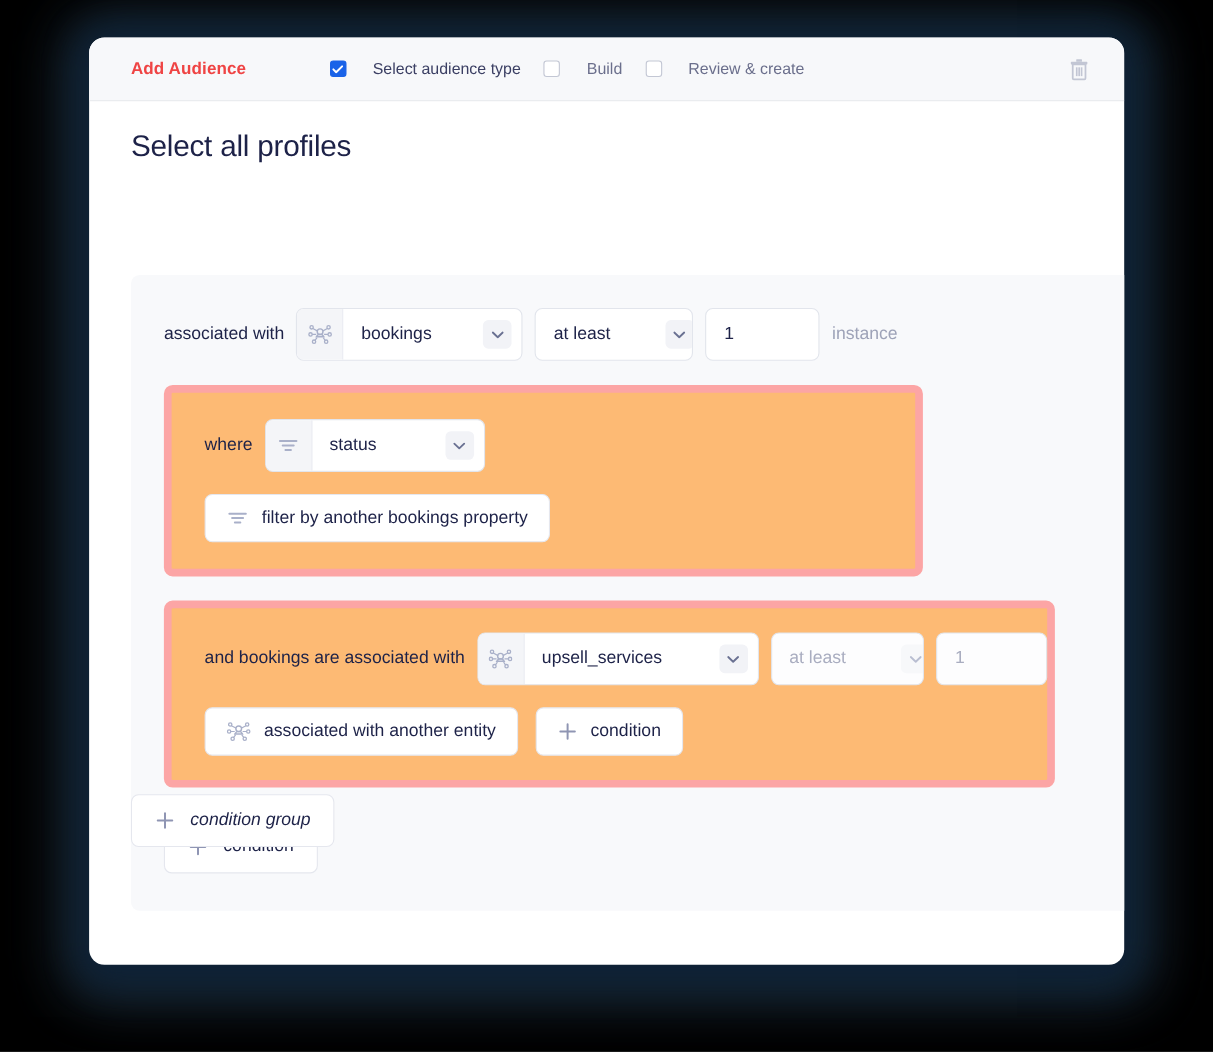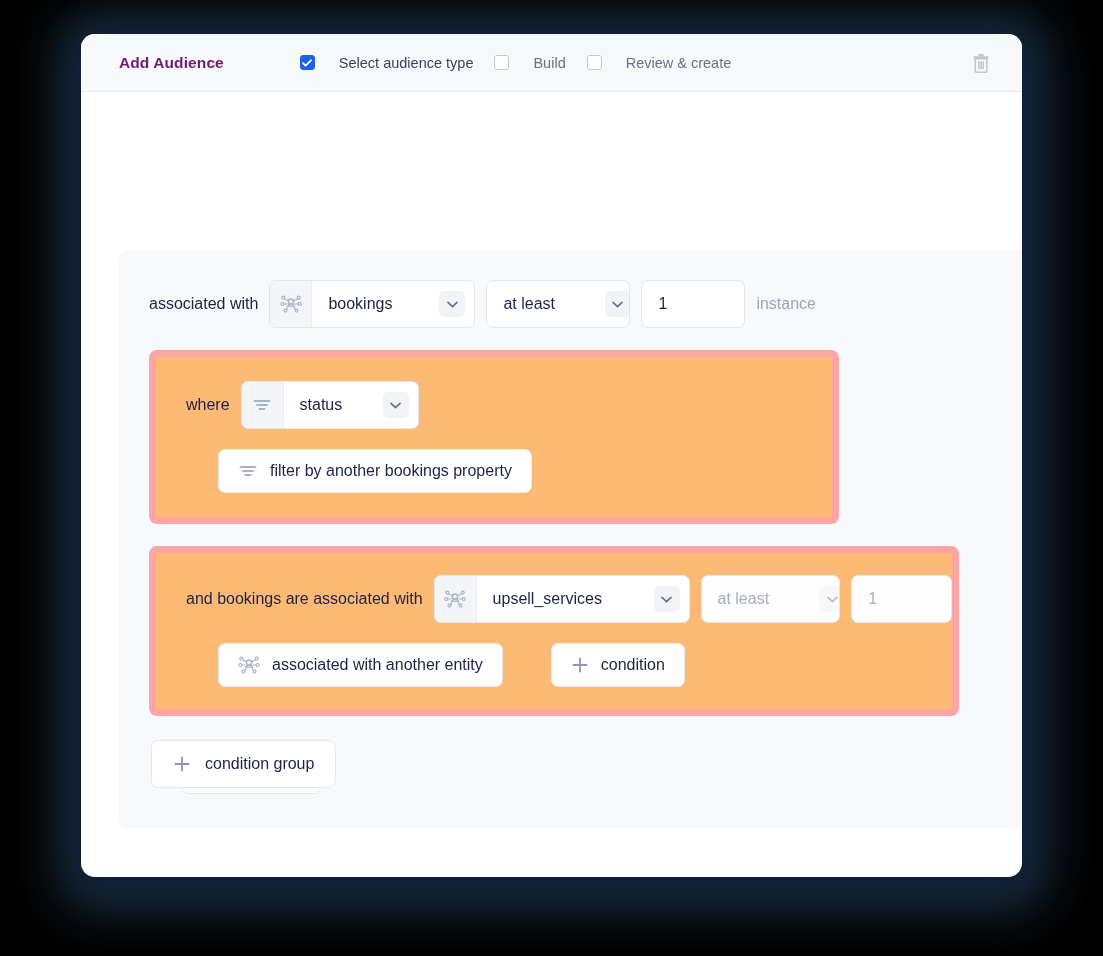--- a/index.html
+++ b/index.html
@@ -61,21 +61,21 @@
     height: 58px;
     background: #f7f8fa;
     border-bottom: 1px solid #e8eaee;
     display: flex;
     align-items: center;
   }
   .hdr-title {
     margin-left: 38px;
     font-size: 15.5px;
     font-weight: 700;
-    color: #701a75;
+    color: #ef4444;
     letter-spacing: .1px;
   }
   .steps {
     display: flex;
     align-items: center;
     gap: 21px;
     margin-left: 76px;
   }
   .step {
     display: flex;
@@ -185,21 +185,21 @@
   }
   .chev.dim { background: #f7f8fa; }
 
   .ctl.select-ent { }
   .ctl.w-bookings  { width: 206px; }
   .ctl.w-atleast   { width: 144px; gap: 36px; }
   .ctl.w-num       { width: 104px; }
   .ctl.w-num .val  { padding-left: 16px; }
   .ctl.w-upsell    { width: 264px; }
 
-  .ctl.w-status    { width: 178px; }
+  .ctl.w-status    { width: 200px; }
   .ctl.w-equals    { width: 138px; }
   .ctl.w-text      { width: 194px; }
 
   
   .sub-panel {
     background: #fdba74;
     border: 7px solid #fca5a5;
     border-radius: 8px;
     margin: 22px 0 0 30px;
     width: 690px;
@@ -217,33 +217,32 @@
     gap: 12px;
     height: 44px;
     padding: 0 19px;
     background: #ffffff;
     border: 1px solid #e5e7ee;
     border-radius: 7px;
     font-size: 16px;
     color: #1d2248;
     white-space: nowrap;
     cursor: pointer;
-    margin-left: 32px;
   }
   .btn-row {
     display: flex;
     align-items: center;
     gap: 16px;
     margin-top: 20px;
   }
   .add-cond-wrap { margin: 30px 0 0 30px; }
 
   .bottom-btn-wrap {
     position: absolute;
-    left: 38px; top: 648px;
+    left: 38px; top: 630px; font-style: italic;
   }
   .ghost-btn.big {
     height: 48px;
     padding: 0 21px;
     gap: 14px;
   }
 
   svg { display: block; }
 </style>
 </head>
@@ -295,20 +294,21 @@
             <rect x="7.1" y="9.2" width="1.5" height="8" fill="#c2c6d4"></rect>
             <rect x="9.3" y="9.2" width="1.5" height="8" fill="#c2c6d4"></rect>
             <rect x="11.5" y="9.2" width="1.5" height="8" fill="#c2c6d4"></rect>
           </svg>
         </span>
       </div>
     </div>
 
     <div class="card-body">
 
+      <h1 class="page-title">Select all profiles</h1>
 
       <div class="group-panel">
 
         <div class="row row-assoc">
           <span class="lbl">associated with</span>
 
           <div class="ctl select-ent w-bookings">
             <span class="icon-slot">
               <svg width="22" height="22" viewBox="0 0 22 22">
                 <circle cx="11" cy="8.6" r="2.6" fill="none" stroke="#a9b0c9" stroke-width="1.3"></circle>

